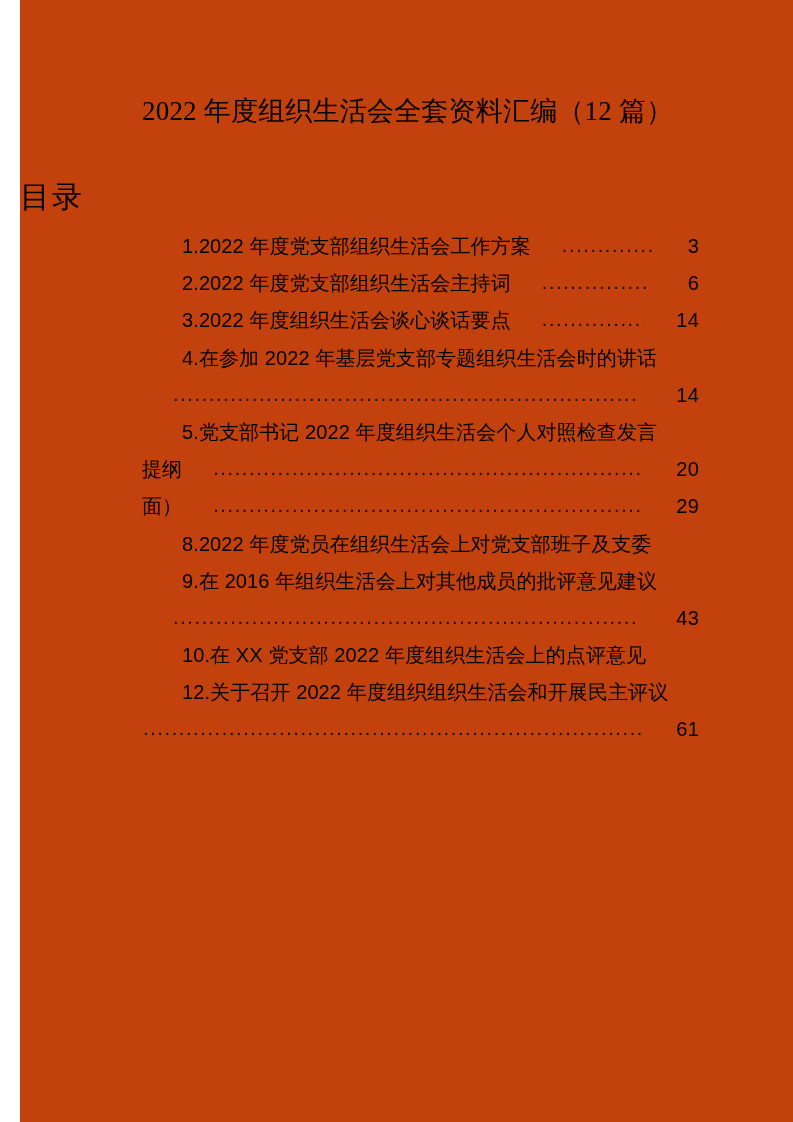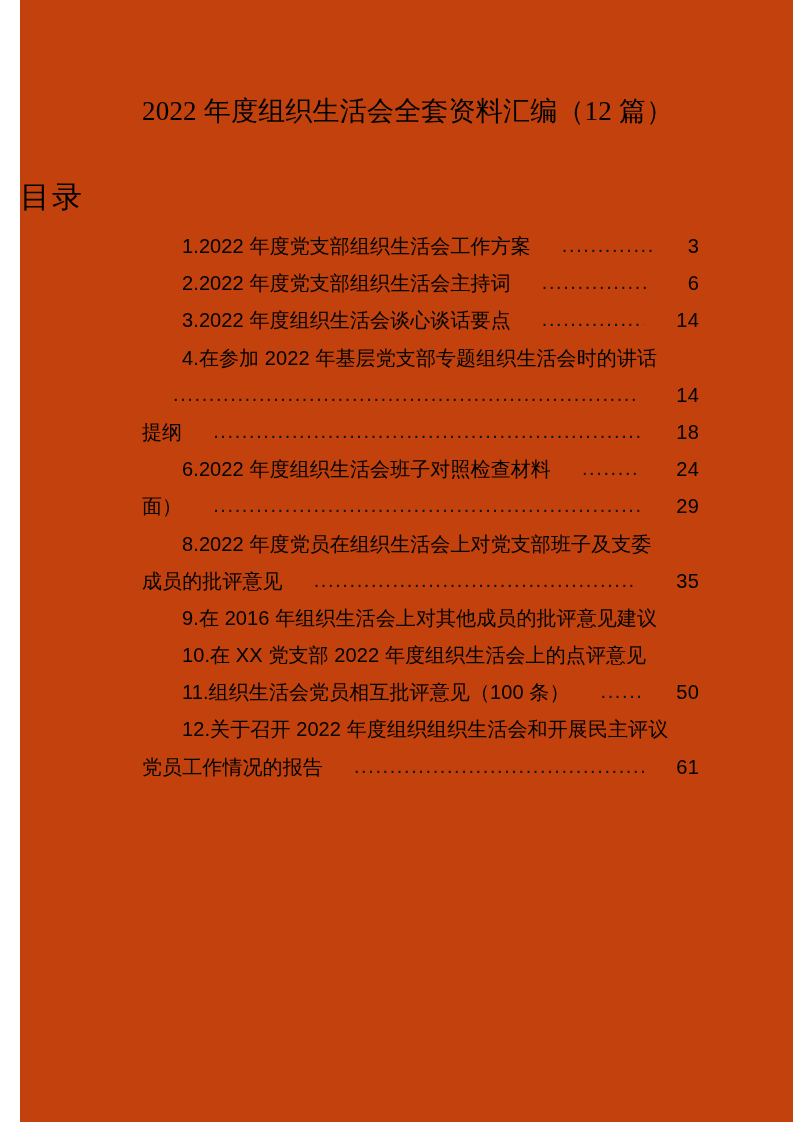--- a/index.html
+++ b/index.html
@@ -139,65 +139,59 @@
       <div class="toc-line indent">
         <span class="lead-text">4.在参加 2022 年基层党支部专题组织生活会时的讲话</span>
         <span class="leader none"></span>
         <span class="page-num"></span>
       </div>
       <div class="toc-line dots-only">
         <span class="lead-text"></span>
         <span class="leader"></span>
         <span class="page-num gap">14</span>
       </div>
+      <div class="toc-line indent">
+        <span class="lead-text">5.党支部书记 2022 年度组织生活会个人对照检查发言</span>
+        <span class="leader none"></span>
+        <span class="page-num"></span>
+      </div>
       <div class="toc-line">
         <span class="lead-text">提纲</span>
         <span class="leader"></span>
-        <span class="page-num">18</span>
-      </div>
-      <div class="toc-line indent">
-        <span class="lead-text">6.2022 年度组织生活会班子对照检查材料</span>
-        <span class="leader"></span>
-        <span class="page-num gap">24</span>
+        <span class="page-num">20</span>
       </div>
       <div class="toc-line">
         <span class="lead-text">面）</span>
         <span class="leader"></span>
         <span class="page-num">29</span>
       </div>
       <div class="toc-line indent">
         <span class="lead-text">8.2022 年度党员在组织生活会上对党支部班子及支委</span>
         <span class="leader none"></span>
         <span class="page-num"></span>
       </div>
-      <div class="toc-line">
-        <span class="lead-text">成员的批评意见</span>
-        <span class="leader"></span>
-        <span class="page-num gap">35</span>
-      </div>
       <div class="toc-line indent">
         <span class="lead-text">9.在 2016 年组织生活会上对其他成员的批评意见建议</span>
         <span class="leader none"></span>
         <span class="page-num"></span>
+      </div>
+      <div class="toc-line dots-only">
+        <span class="lead-text"></span>
+        <span class="leader"></span>
+        <span class="page-num gap">43</span>
       </div>
       <div class="toc-line indent">
         <span class="lead-text">10.在 XX 党支部 2022 年度组织生活会上的点评意见</span>
         <span class="leader none"></span>
         <span class="page-num gap">47</span>
       </div>
       <div class="toc-line indent">
-        <span class="lead-text">11.组织生活会党员相互批评意见（100 条）</span>
-        <span class="leader"></span>
-        <span class="page-num">50</span>
-      </div>
-      <div class="toc-line indent">
         <span class="lead-text">12.关于召开 2022 年度组织组织生活会和开展民主评议</span>
         <span class="leader none"></span>
         <span class="page-num"></span>
       </div>
       <div class="toc-line">
-        <span class="lead-text">党员工作情况的报告</span>
         <span class="leader"></span>
         <span class="page-num">61</span>
       </div>
     </div>
 
 </div>
 
 </body></html>

